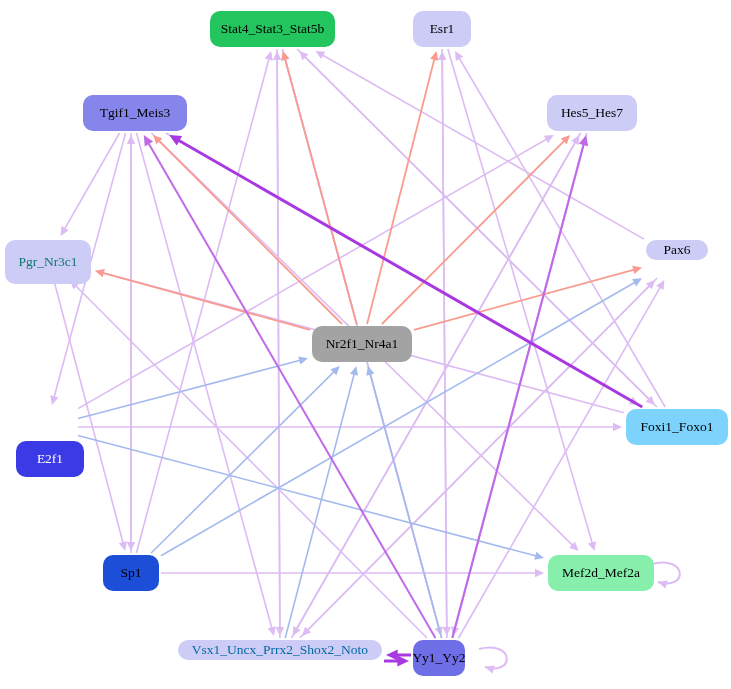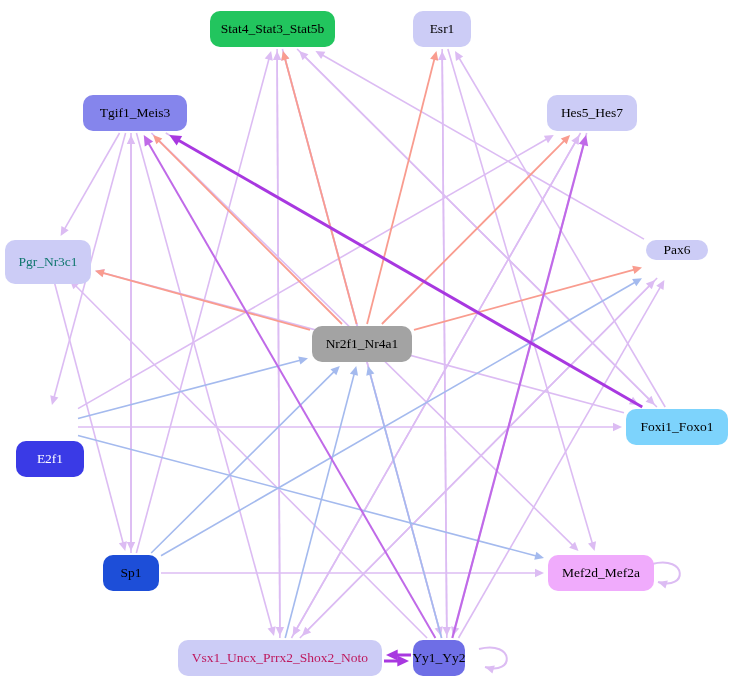--- a/index.html
+++ b/index.html
@@ -144,17 +144,17 @@
       <div class="graph-node" style="left: 210px; top: 11px; width: 125px; height: 36px; background: #22c55e; color: rgb(0, 0, 0);">Stat4_Stat3_Stat5b</div>
       <div class="graph-node" style="left: 413px; top: 11px; width: 58px; height: 36px; background: rgb(204, 204, 246); color: rgb(0, 0, 0);">Esr1</div>
       <div class="graph-node" style="left: 83px; top: 95px; width: 104px; height: 36px; background: rgb(133, 133, 236); color: rgb(0, 0, 0);">Tgif1_Meis3</div>
       <div class="graph-node" style="left: 547px; top: 95px; width: 90px; height: 36px; background: rgb(204, 204, 246); color: rgb(0, 0, 0);">Hes5_Hes7</div>
       <div class="graph-node" style="left: 5px; top: 240px; width: 86px; height: 44px; background: rgb(204, 204, 246); color: #0f766e; text-align: right;">Pgr_Nr3c1</div>
       <div class="graph-node" style="left: 646px; top: 240px; width: 62px; height: 20px; background: rgb(204, 204, 246); color: rgb(0, 0, 0);">Pax6</div>
       <div class="graph-node" style="left: 312px; top: 326px; width: 100px; height: 36px; background: #a3a3a3; color: rgb(0, 0, 0);">Nr2f1_Nr4a1</div>
       <div class="graph-node" style="left: 16px; top: 409px; width: 68px; height: 36px; background: rgb(58, 58, 230); color: rgb(255, 255, 255); margin-top: 32px;">E2f1</div>
       <div class="graph-node" style="left: 626px; top: 409px; width: 102px; height: 36px; background: #7dd3fc; color: rgb(0, 0, 0);">Foxi1_Foxo1</div>
       <div class="graph-node" style="left: 103px; top: 555px; width: 56px; height: 36px; background: #1d4ed8; color: rgb(0, 0, 0);">Sp1</div>
-      <div class="graph-node" style="left: 548px; top: 555px; width: 106px; height: 36px; background: #f0abfc; color: rgb(0, 0, 0);">Mef2d_Mef2a</div>
-      <div class="graph-node" style="left: 178px; top: 640px; width: 204px; height: 36px; background: rgb(204, 204, 246); color: #be185d;">Vsx1_Uncx_Prrx2_Shox2_Noto</div>
+      <div class="graph-node" style="left: 548px; top: 555px; width: 106px; height: 36px; background: #86efac; color: rgb(0, 0, 0);">Mef2d_Mef2a</div>
+      <div class="graph-node" style="left: 178px; top: 640px; width: 204px; height: 20px; background: rgb(204, 204, 246); color: #0369a1;">Vsx1_Uncx_Prrx2_Shox2_Noto</div>
       <div class="graph-node" style="left: 413px; top: 640px; width: 52px; height: 36px; background: rgb(110, 110, 230); color: rgb(0, 0, 0);">Yy1_Yy2</div>
     </div>
 </div>
 
 </body></html>

